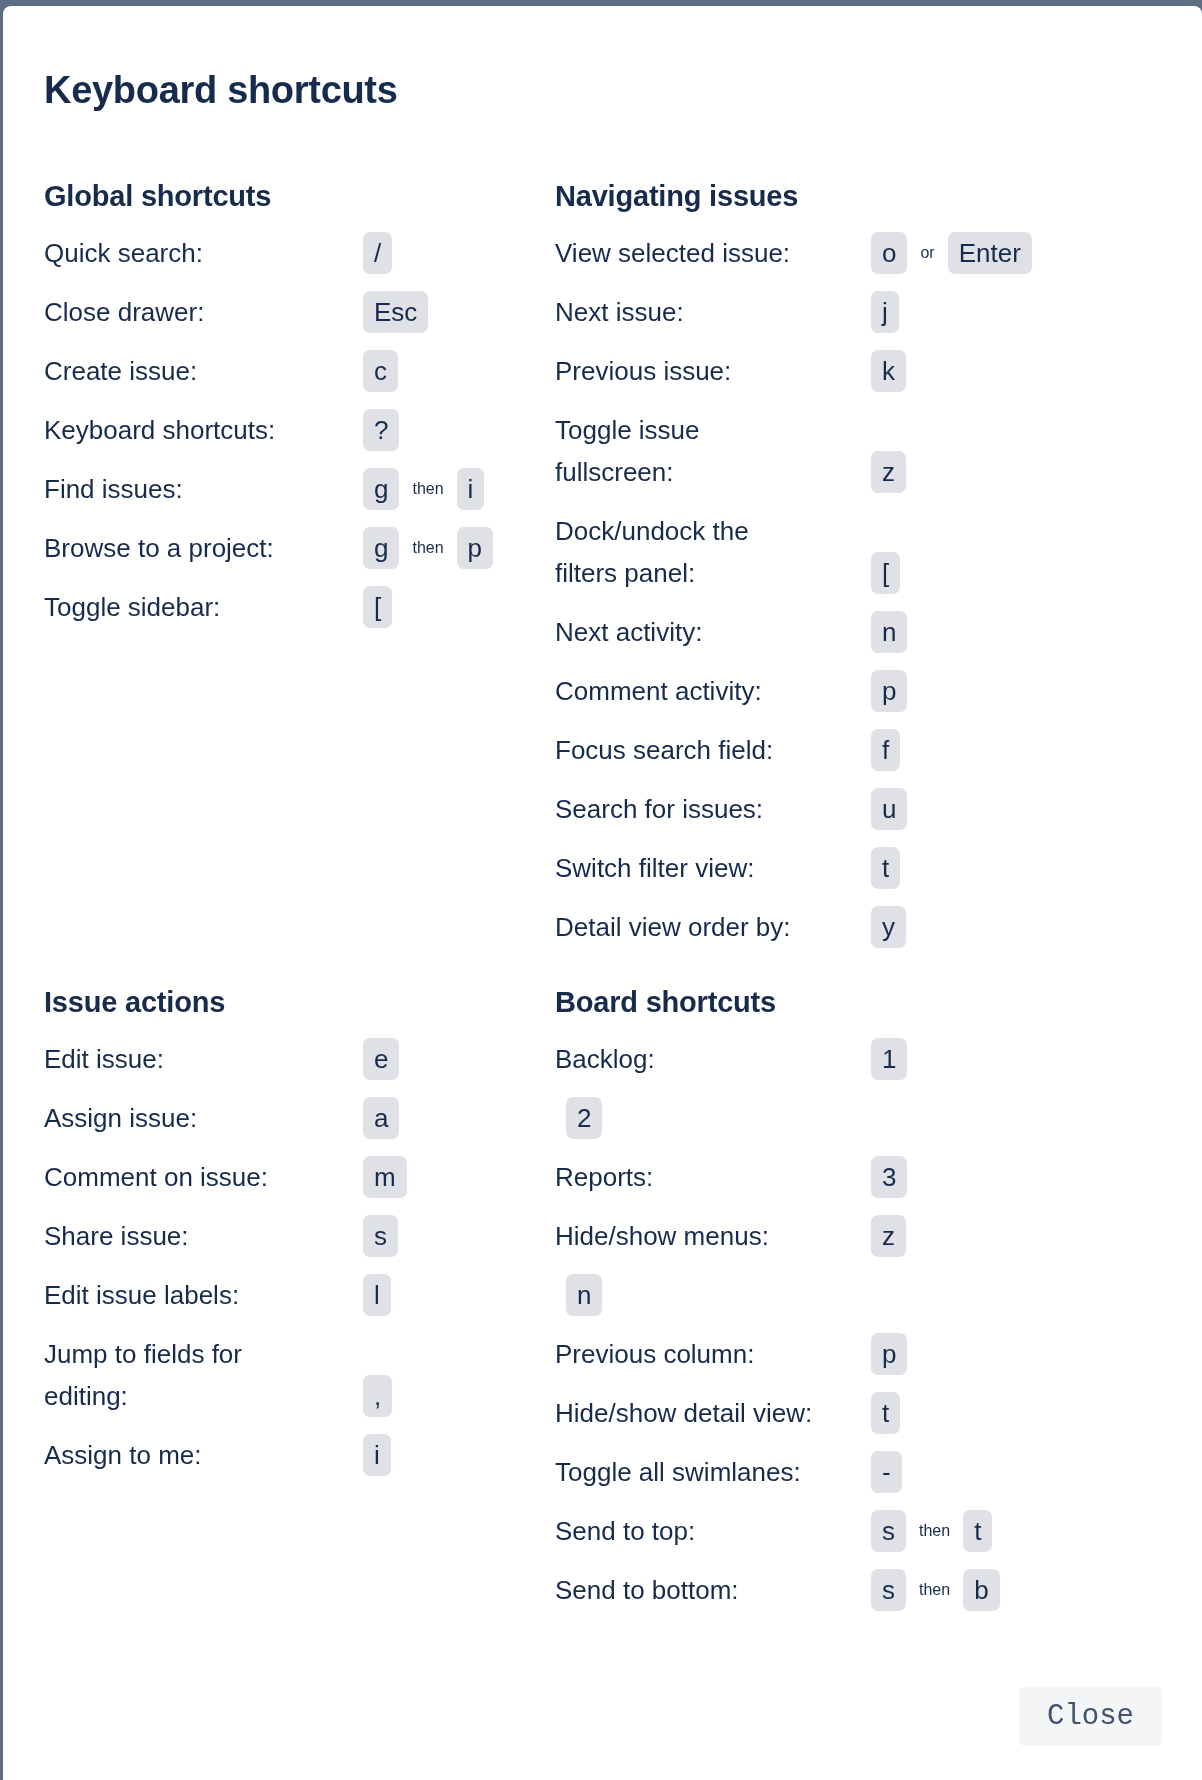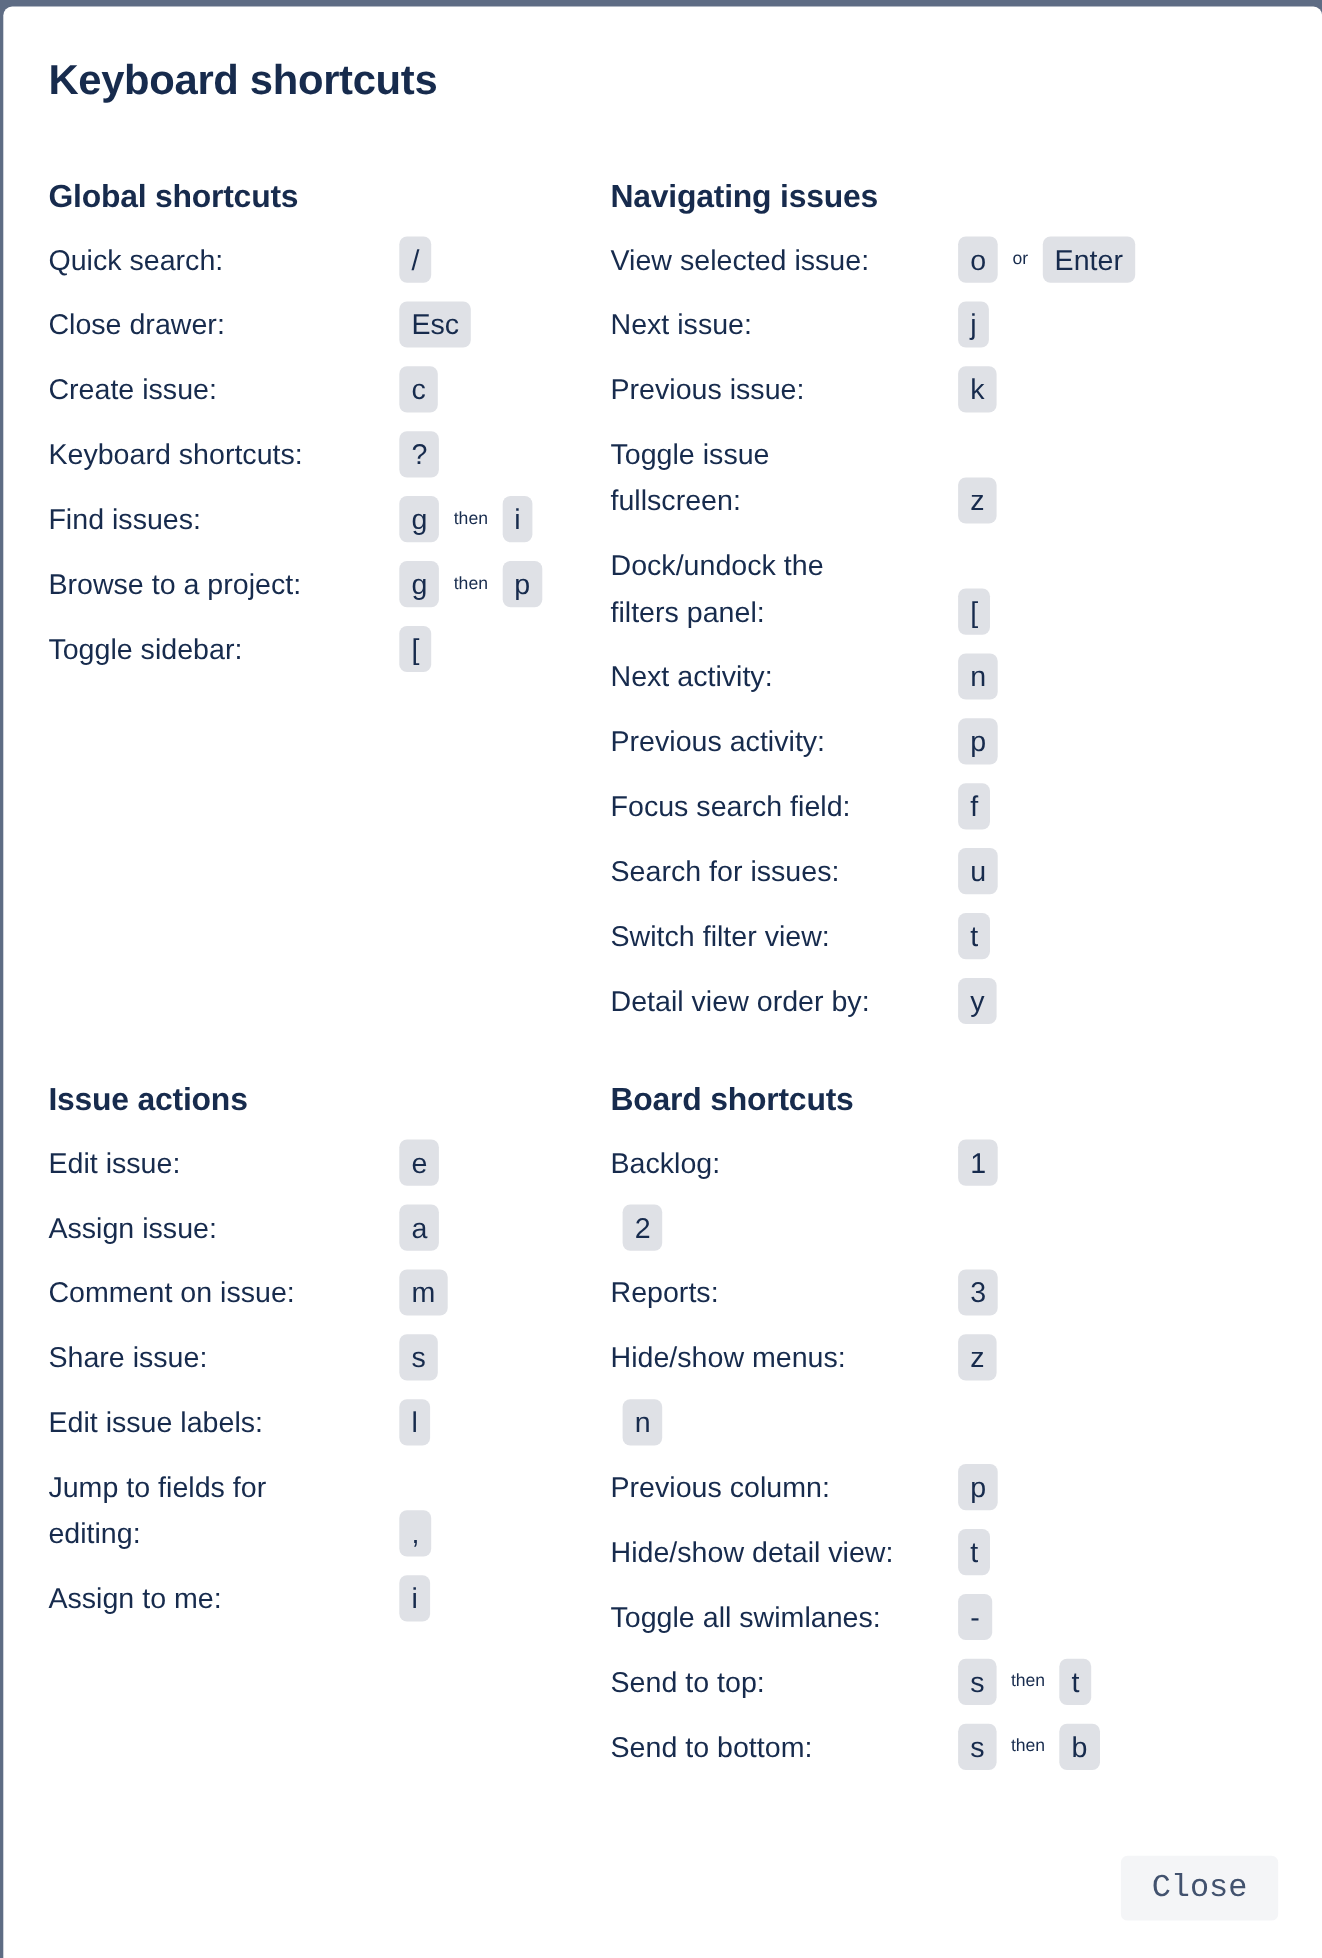--- a/index.html
+++ b/index.html
@@ -13,34 +13,34 @@
   .dialog {
     position: absolute;
     left: 3px; top: 6px; right: 0; bottom: 0;
     background: #FFFFFF;
     border-radius: 8px 8px 0 0;
     display: flex;
     flex-direction: column;
     overflow: hidden;
   }
   .dialog-title {
-    margin: 44px 40px 0 41px;
+    margin: 61px 40px 0 41px;
     font-size: 38px;
     line-height: 46px;
     font-weight: 600;
     letter-spacing: -0.3px;
     color: #172B4D;
   }
   .sections-grid {
     margin-top: 65px;
     padding: 0 40px 0 41px;
     display: grid;
     grid-template-columns: 511px 1fr;
     grid-template-rows: auto auto;
-    row-gap: 34px;
+    row-gap: 19px;
   }
   .section { min-width: 0; }
   .section-heading {
     font-size: 29px;
     line-height: 36px;
     font-weight: 700;
     letter-spacing: -0.2px;
     color: #172B4D;
     margin-bottom: 18px;
   }
@@ -210,21 +210,21 @@
           </div>
 
           <div class="row">
             <div class="label">Next activity:</div>
             <div class="keys">
               <span class="kbd">n</span>
             </div>
           </div>
 
           <div class="row">
-            <div class="label">Previous activity:</div>
+            <div class="label">Comment activity:</div>
             <div class="keys">
               <span class="kbd">p</span>
             </div>
           </div>
 
           <div class="row">
             <div class="label">Focus search field:</div>
             <div class="keys">
               <span class="kbd">f</span>
             </div>

